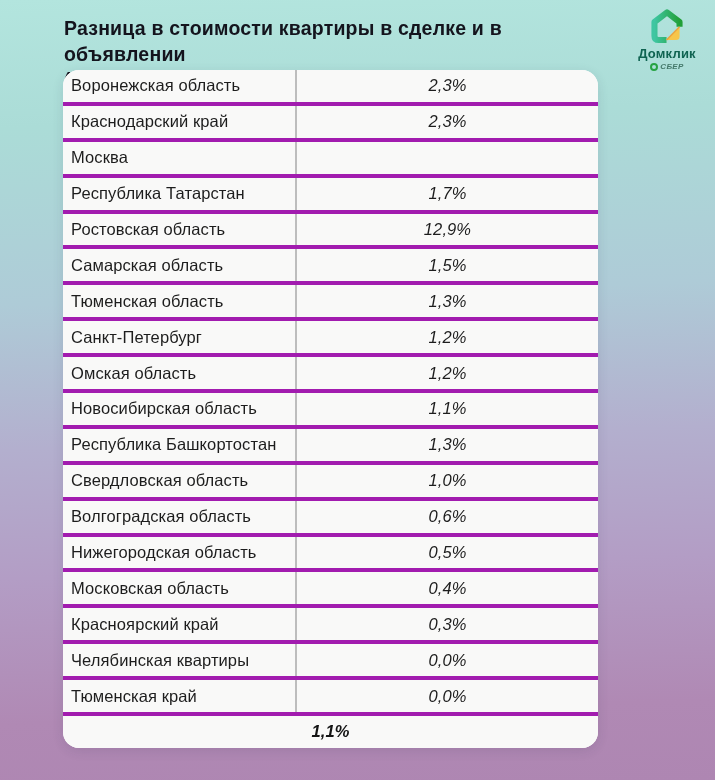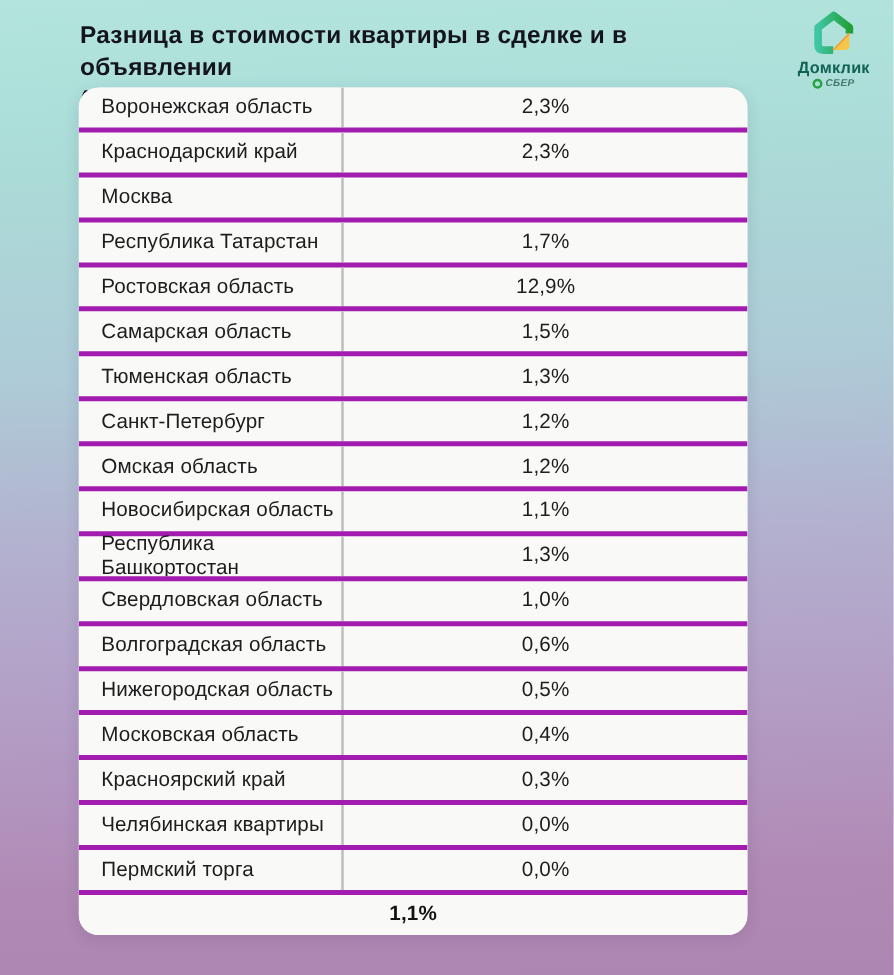--- a/index.html
+++ b/index.html
@@ -89,28 +89,29 @@
   }
   .row:first-child { border-top:none; }
   .cell {
     display:flex;
     align-items:center;
     font-size:16.5px;
     color:#1d1d1d;
     letter-spacing:0.1px;
   }
   .cell-region {
-    width:212px;
+    width:234px;
     box-sizing:border-box;
-    padding-left:18px;
+    padding-left:8px;
     border-right:2px solid #bdbdbd;
   }
   .cell-value {
     flex:1;
     justify-content:center;
+    font-style:italic;
   }
   .row-total .cell { font-weight:bold; color:#141414; }
 </style>
 </head>
 <body>
 
 <div class="stage">
 
   <div class="page-title">
     <span>Разница в стоимости квартиры в сделке и в объявлении</span>
@@ -198,21 +199,21 @@
     </div>
     <div class="row">
       <div class="cell cell-region">Красноярский край</div>
       <div class="cell cell-value">0,3%</div>
     </div>
     <div class="row">
       <div class="cell cell-region">Челябинская квартиры</div>
       <div class="cell cell-value">0,0%</div>
     </div>
     <div class="row">
-      <div class="cell cell-region">Пермский торга</div>
+      <div class="cell cell-region">Тюменская край</div>
       <div class="cell cell-value">0,0%</div>
     </div>
     <div class="row row-total">
       <div class="cell cell-value">1,1%</div>
     </div>
   </div>
 
 </div>
 
 </body></html>

